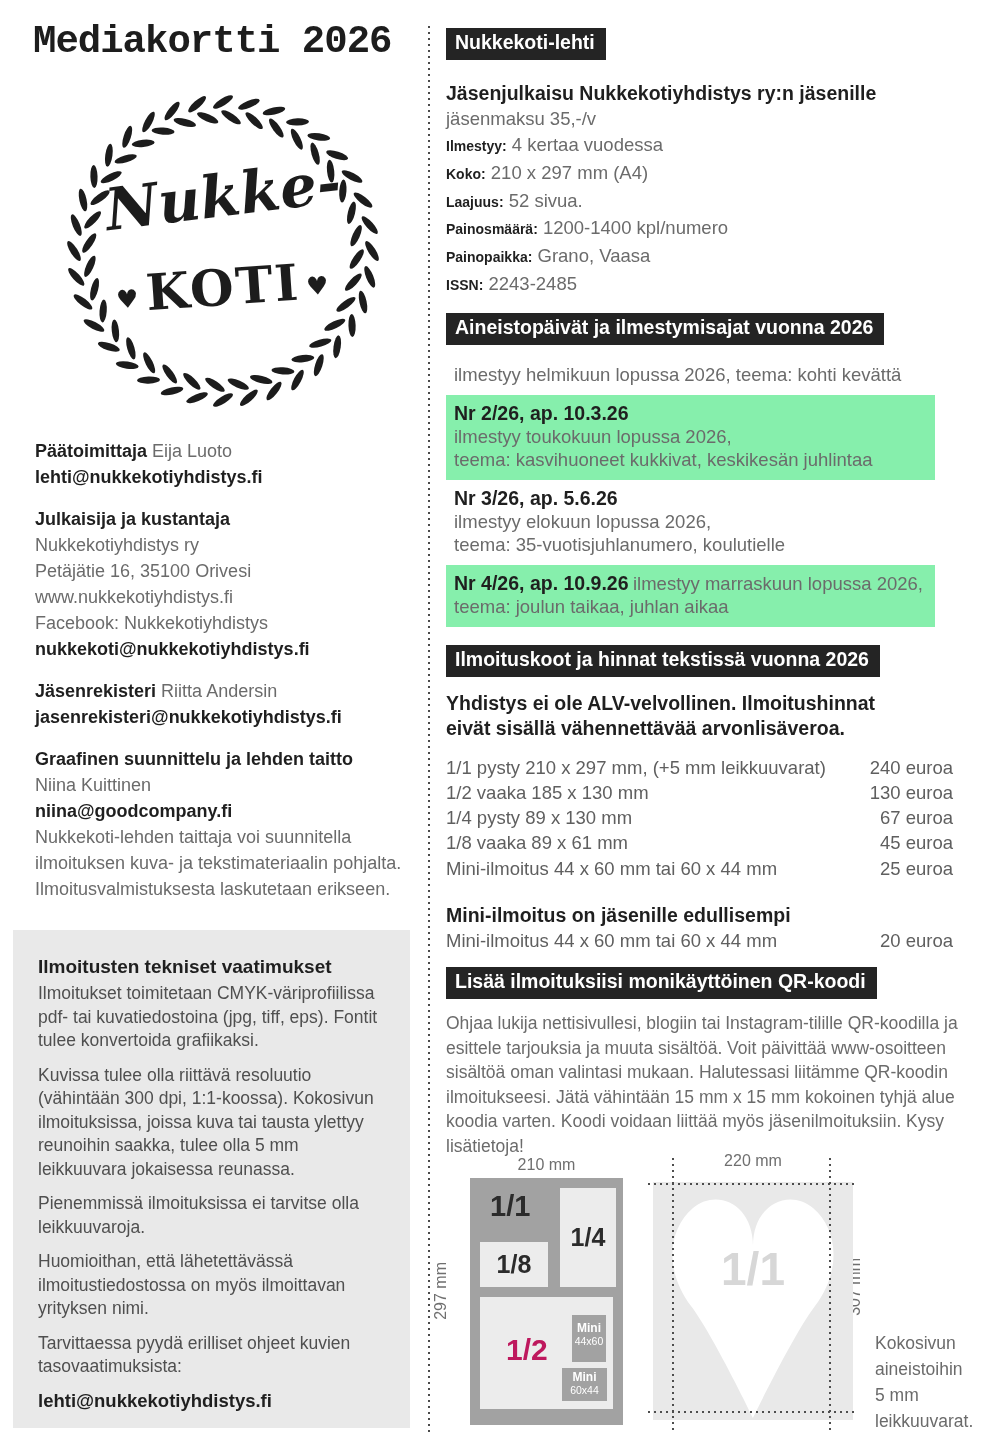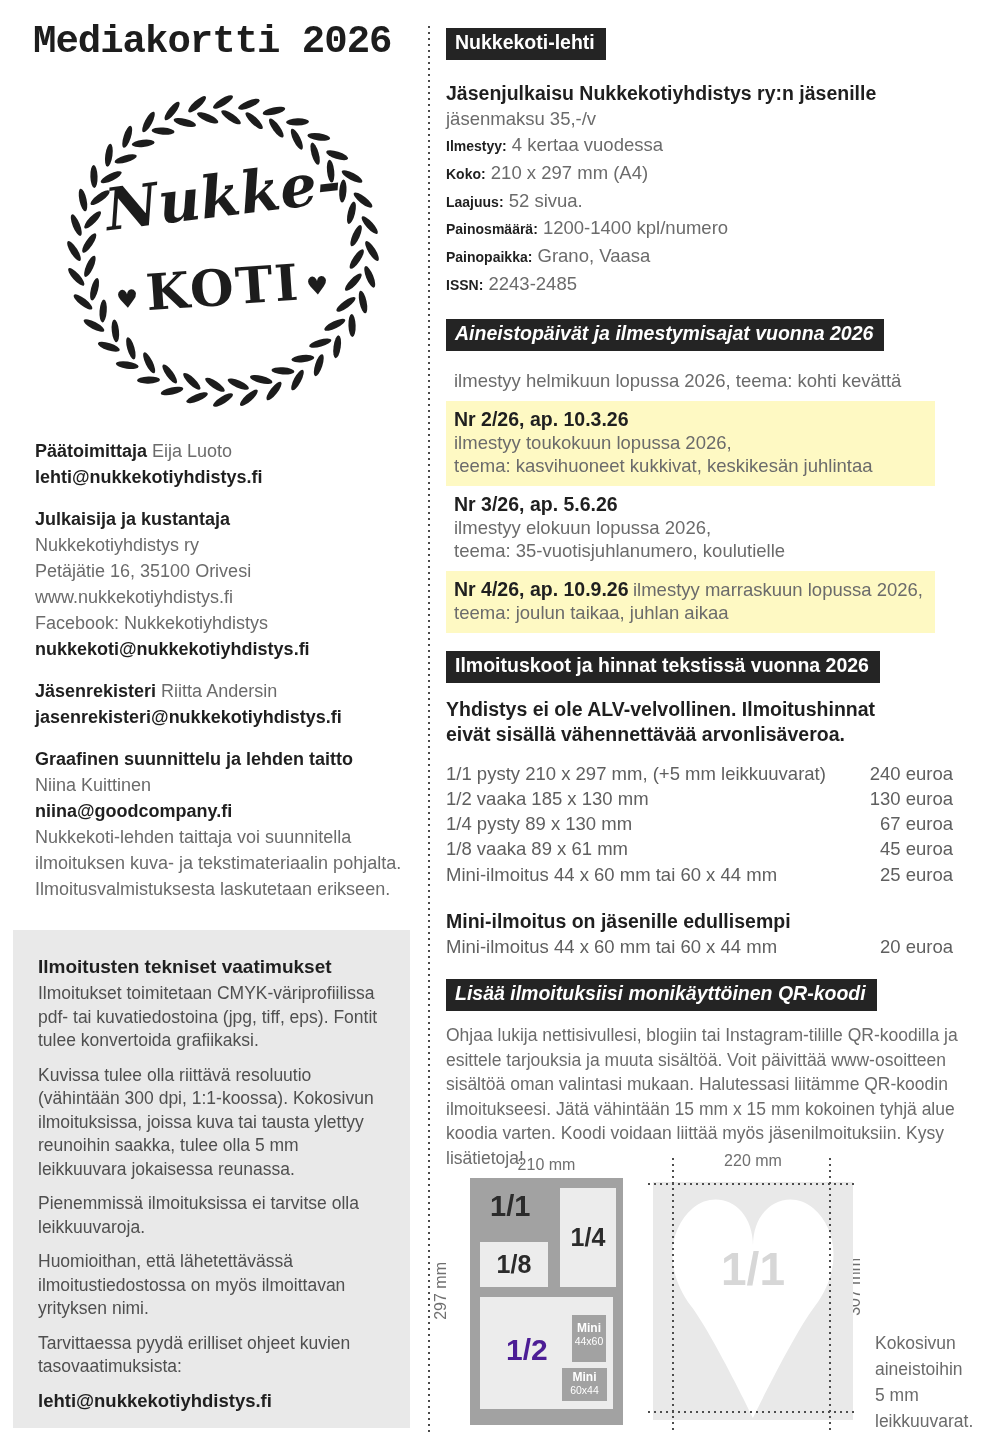--- a/index.html
+++ b/index.html
@@ -44,24 +44,24 @@
   .tb-email { font-size:18.5px; font-weight:700; color:#1f1f1f; }
 
   
   .right-col { position:absolute; left:446px; top:28px; width:519px; }
   .bar { width:fit-content; background:#242424; color:#ffffff; font-weight:700;
     font-size:19.5px; padding:3px 11px 6px 9px; }
   .tagline { margin-top:20px; font-weight:700; font-size:19.5px; color:#1f1f1f; line-height:26px; }
   .gline { font-size:18.5px; color:#6b6b6b; line-height:26px; }
   .fact { font-size:18.5px; line-height:25.8px; color:#6b6b6b; }
   .fact .b { font-size:14px; }
-  .mt21 { margin-top:20px;font-style:italic; }
+  .mt21 { margin-top:14px; }
   .issues { margin-top:12px; }
   .issue { width:489px; padding:6px 8px 9px; }
-  .issue.shaded { background:#fef9c3; }
+  .issue.shaded { background:#86efac; }
   .issue-title { font-weight:700; font-size:19.5px; color:#1f1f1f; line-height:24px; }
   .issue-line { font-size:18.5px; color:#6b6b6b; line-height:23px; }
   .vat { margin-top:14px; font-weight:700; font-size:19.5px; color:#1f1f1f; line-height:25.5px; }
   .ptable { margin-top:13px; width:507px; }
   .prow { display:flex; justify-content:space-between; font-size:18.5px;
     color:#5f5f5f; line-height:25.2px; }
   .member-h { margin-top:22px; font-weight:700; font-size:19.5px; color:#1f1f1f; line-height:25px; }
   .qr-body { margin-top:12px; font-size:17.5px; line-height:24.5px; color:#6b6b6b; width:519px; }
 
   
@@ -72,21 +72,21 @@
   .lbl-220 { left:653px; top:2px; width:200px; text-align:center; }
   .lbl-297 { left:432px; top:112px; }
   .lbl-307 { left:846px; top:108px; }
   .mock-page { position:absolute; left:470px; top:28px; width:153px; height:247px; background:#a2a2a2; }
   .slot { position:absolute; background:#ececec; }
   .slot-label { font-weight:700; color:#2b2b2b; }
   .full-label { position:absolute; left:20px; top:12px; font-size:29px; font-weight:700; color:#2b2b2b; }
   .slot-q { left:90px; top:10px; width:56px; height:99px; display:flex; align-items:center; justify-content:center; font-size:25px; }
   .slot-e { left:10px; top:64px; width:68px; height:45px; display:flex; align-items:center; justify-content:center; font-size:25px; }
   .slot-h { left:10px; top:119px; width:133px; height:112px; }
-  .half-label { position:absolute; left:26px; top:36px; font-size:30px; font-weight:700; color:#4c1d95; }
+  .half-label { position:absolute; left:26px; top:36px; font-size:30px; font-weight:700; color:#be185d; }
   .mini { position:absolute; background:#a2a2a2; color:#ffffff; text-align:center; }
   .mini-p { left:92px; top:18px; width:34px; height:47px; padding-top:7px; }
   .mini-l { left:82px; top:71px; width:45px; height:33px; padding-top:3px; }
   .mini .m1 { font-size:12px; font-weight:700; line-height:13px; }
   .mini .m2 { font-size:10.5px; line-height:12px; }
   .bleed { position:absolute; left:653px; top:32px; width:200px; height:238px; background:#e9e9e9; overflow:hidden; }
   .bleed svg { position:absolute; inset:0; }
   .watermark { position:absolute; left:0; right:0; top:60px; text-align:center;
     font-size:46px; font-weight:700; color:#d7d7d7; }
   .crop-v { position:absolute; top:8px; height:276px; width:2px;

